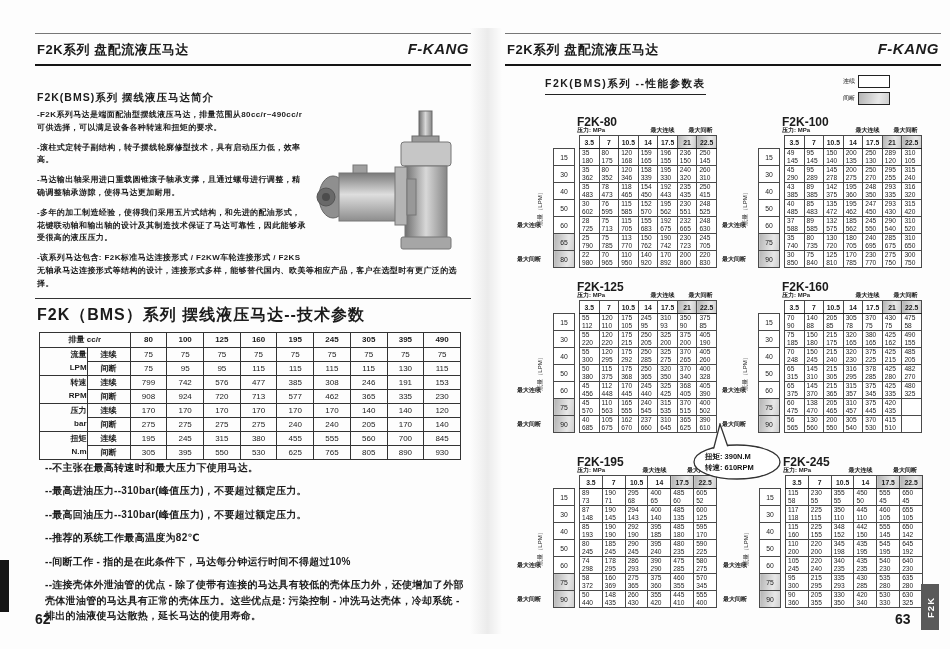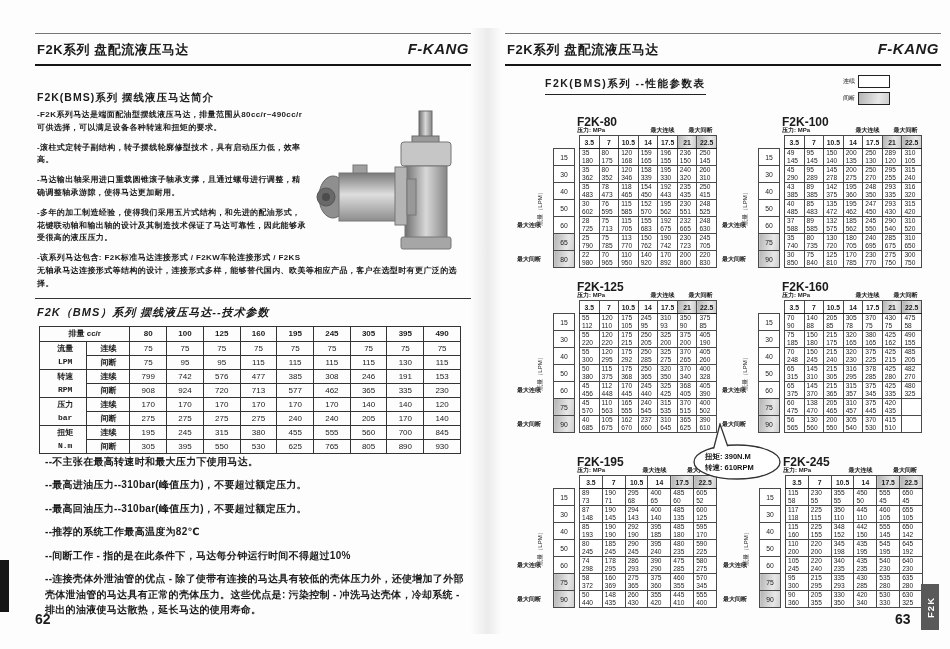--- a/index.html
+++ b/index.html
@@ -11,26 +11,26 @@
   .page-header{display:flex;justify-content:space-between;align-items:baseline;
     border-top:1px solid #777;border-bottom:2px solid #151515;padding:6px 2px 5px 2px;}
   .ph-title{font-weight:bold;font-size:13px;letter-spacing:.5px;}
   .ph-brand{font-weight:bold;font-style:italic;font-size:15px;letter-spacing:.5px;text-align:right;}
   
   .intro-title{font-weight:bold;font-size:10.5px;margin:25px 0 4px 2px;letter-spacing:1px;}
   .intro-body{font-size:8px;font-weight:bold;line-height:1.6;letter-spacing:.4px;}
   .intro-body p{margin:0 0 7px 2px;}
   .photo{float:right;width:158px;height:146px;margin:0 0 4px 6px;}
   .rule{border:none;border-top:1.5px solid #333;margin:2px 0 0 0;clear:both;}
-  .tech-title{font-weight:bold;font-size:11px;margin:6px 0 6px 2px;letter-spacing:1px;font-style:italic;}
+  .tech-title{font-weight:bold;font-size:16px;margin:6px 0 6px 2px;letter-spacing:1px;}
   #tech-table{border-collapse:collapse;width:422px;margin-left:4px;}
   #tech-table th,#tech-table td{border:1px solid #333;font-size:8px;padding:0;height:13px;
     text-align:center;vertical-align:middle;}
   #tech-table th{font-weight:bold;height:14px;}
-  #tech-table td.grp{font-weight:bold;text-align:center;padding-left:4px;line-height:13px;font-family:Liberation Mono, monospace;}
+  #tech-table td.grp{font-weight:bold;text-align:right;padding-left:4px;line-height:13px;}
   #tech-table td.sub{font-weight:bold;}
   .notes{font-size:10px;font-weight:bold;line-height:1.55;letter-spacing:.3px;width:430px;}
   .notes p{margin:0 0 8px 10px;}
   .page-num{position:absolute;font-weight:bold;font-size:14px;}
   #page-left .page-num{left:0;top:578px;}
   #page-right .page-num{left:390px;top:578px;}
   .gutter{position:absolute;left:470px;top:28px;width:32px;height:606px;
     background:linear-gradient(90deg,rgba(0,0,0,0),rgba(0,0,0,0.07) 55%,rgba(0,0,0,0));}
   .edge-tab-left{position:absolute;left:0;top:560px;width:9px;height:52px;background:#161616;}
   .edge-tab-right{position:absolute;left:921px;top:584px;width:18px;height:46px;background:#595959;

